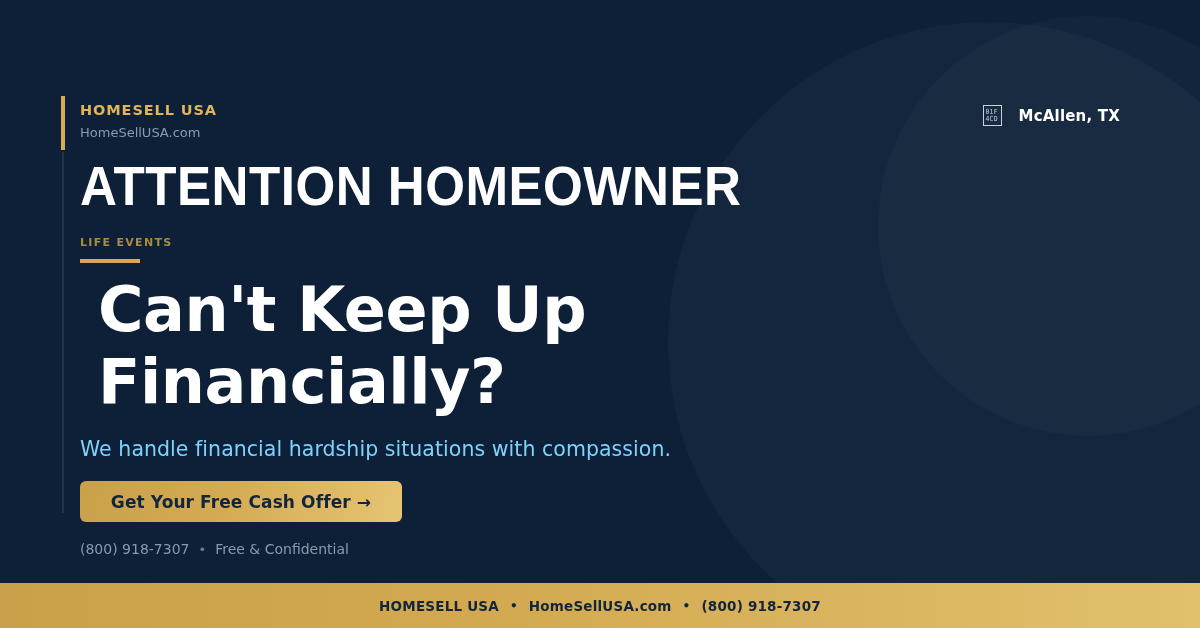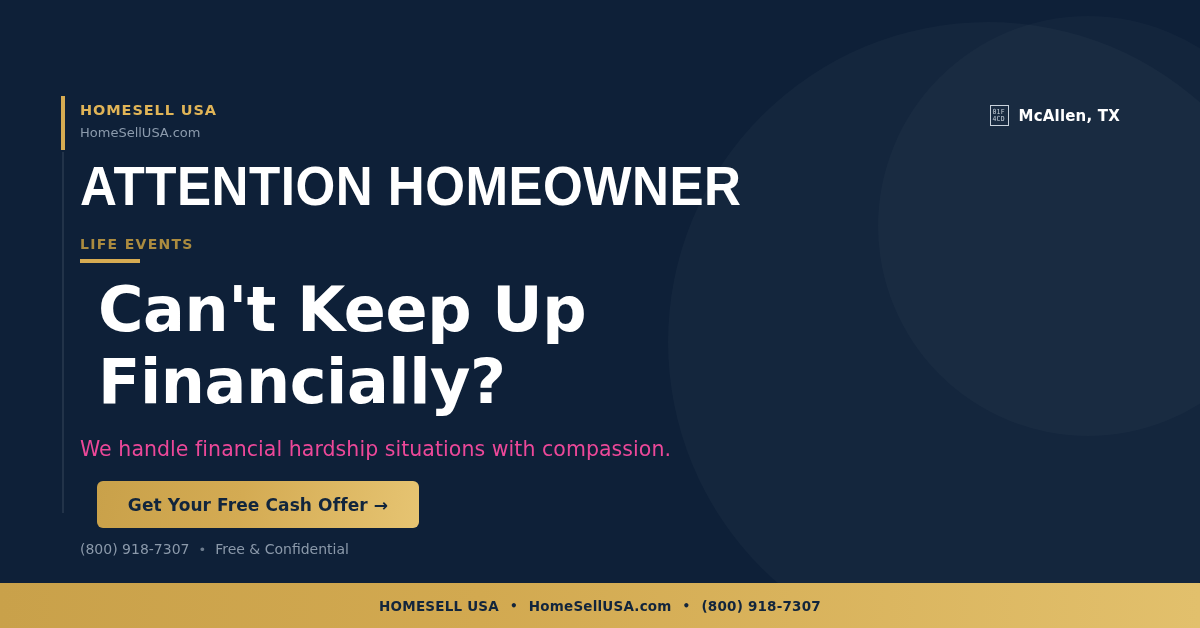--- a/index.html
+++ b/index.html
@@ -97,21 +97,21 @@
     color: #8c9bad;
     line-height: 1;
   }
 
   .location-badge {
     position: absolute;
     right: 0;
     top: 2px;
     display: flex;
     align-items: center;
-    gap: 10px;
+    gap: 17px;
     color: #ffffff;
     font-size: 15px;
     font-weight: bold;
     letter-spacing: 0.2px;
   }
   
   .tofu {
     display: inline-flex;
     flex-direction: column;
     justify-content: center;
@@ -144,21 +144,21 @@
     line-height: 1.05;
     white-space: nowrap;
     transform: scaleX(0.93);
     transform-origin: left center;
   }
 
   .eyebrow {
     position: absolute;
     left: 0;
     top: 237px;
-    font-size: 14px;
+    font-size: 11px;
     font-weight: bold;
     letter-spacing: 1.3px;
     color: #ab8b3f;
     line-height: 1;
   }
   .eyebrow-bar {
     position: absolute;
     left: 0;
     top: 259px;
     width: 60px;
@@ -178,31 +178,31 @@
     letter-spacing: -0.4px;
     margin-left: 18px;
   }
 
   .subhead {
     position: absolute;
     left: 0;
     top: 436px;
     font-size: 20.5px;
     font-weight: normal;
-    color: #ec4899;
+    color: #7dd3fc;
     line-height: 1.3;
     letter-spacing: 0.05px;
   }
 
   .cta-button {
     position: absolute;
-    left: 17px;
+    left: 0;
     top: 481px;
     width: 322px;
-    height: 47px;
+    height: 41px;
     box-sizing: border-box;
     display: flex;
     align-items: center;
     justify-content: center;
     border: none;
     border-radius: 6px;
     background: linear-gradient(100deg, #c9a14a 0%, #d4ab53 45%, #e6c472 100%);
     color: #11253d;
     font-family: "DejaVu Sans", sans-serif;
     font-size: 17px;

